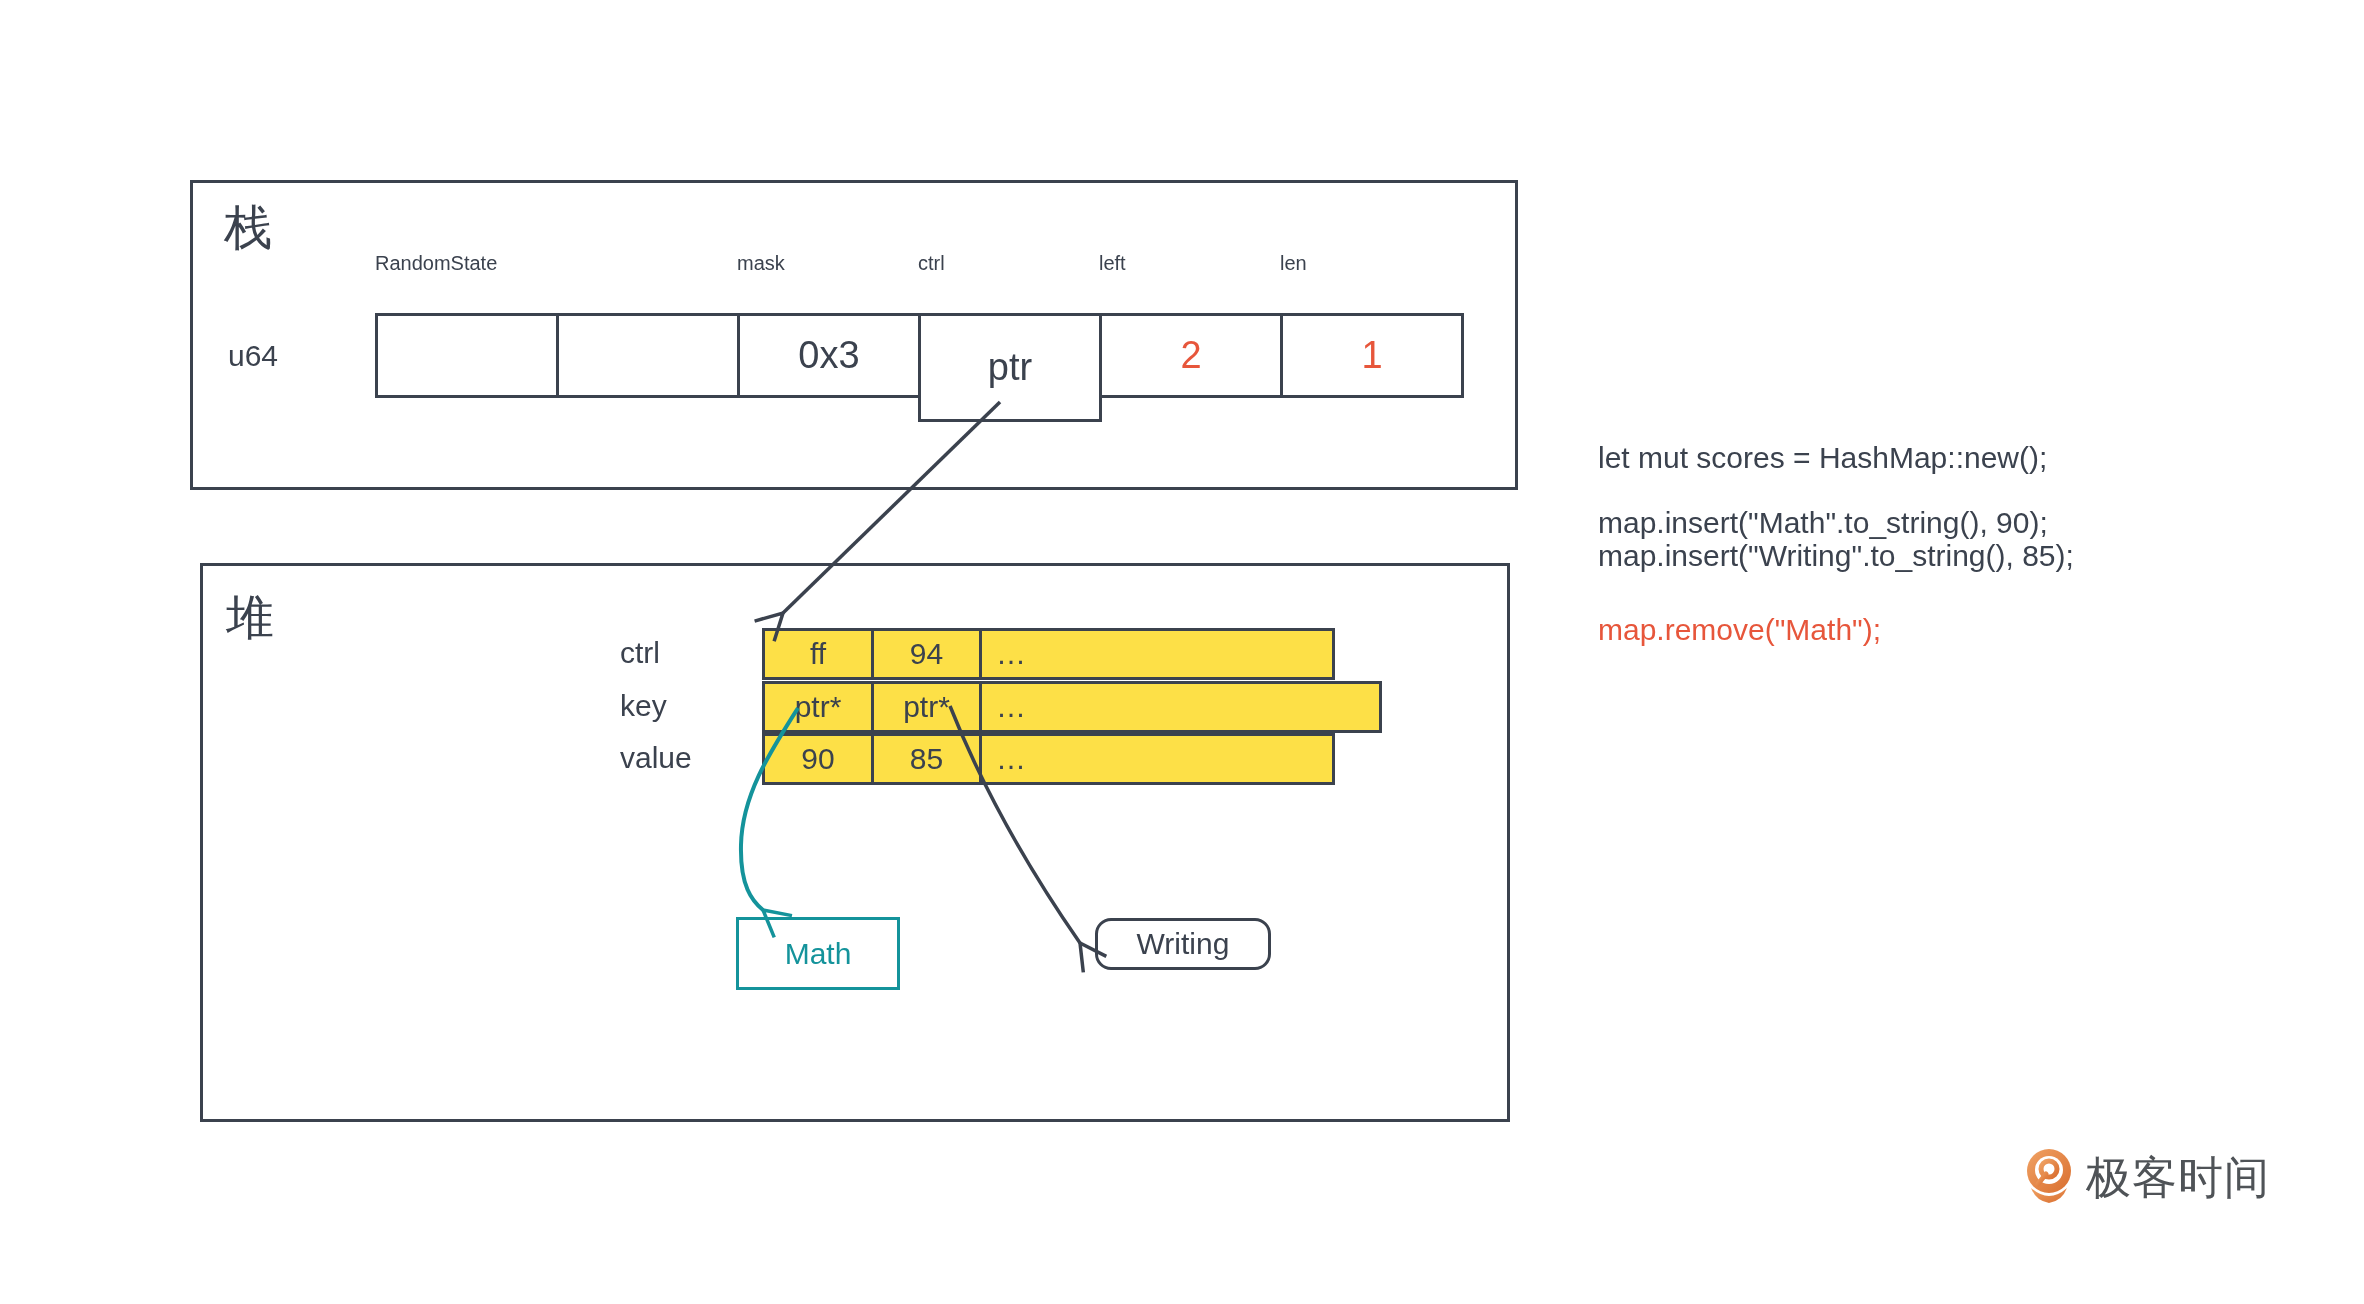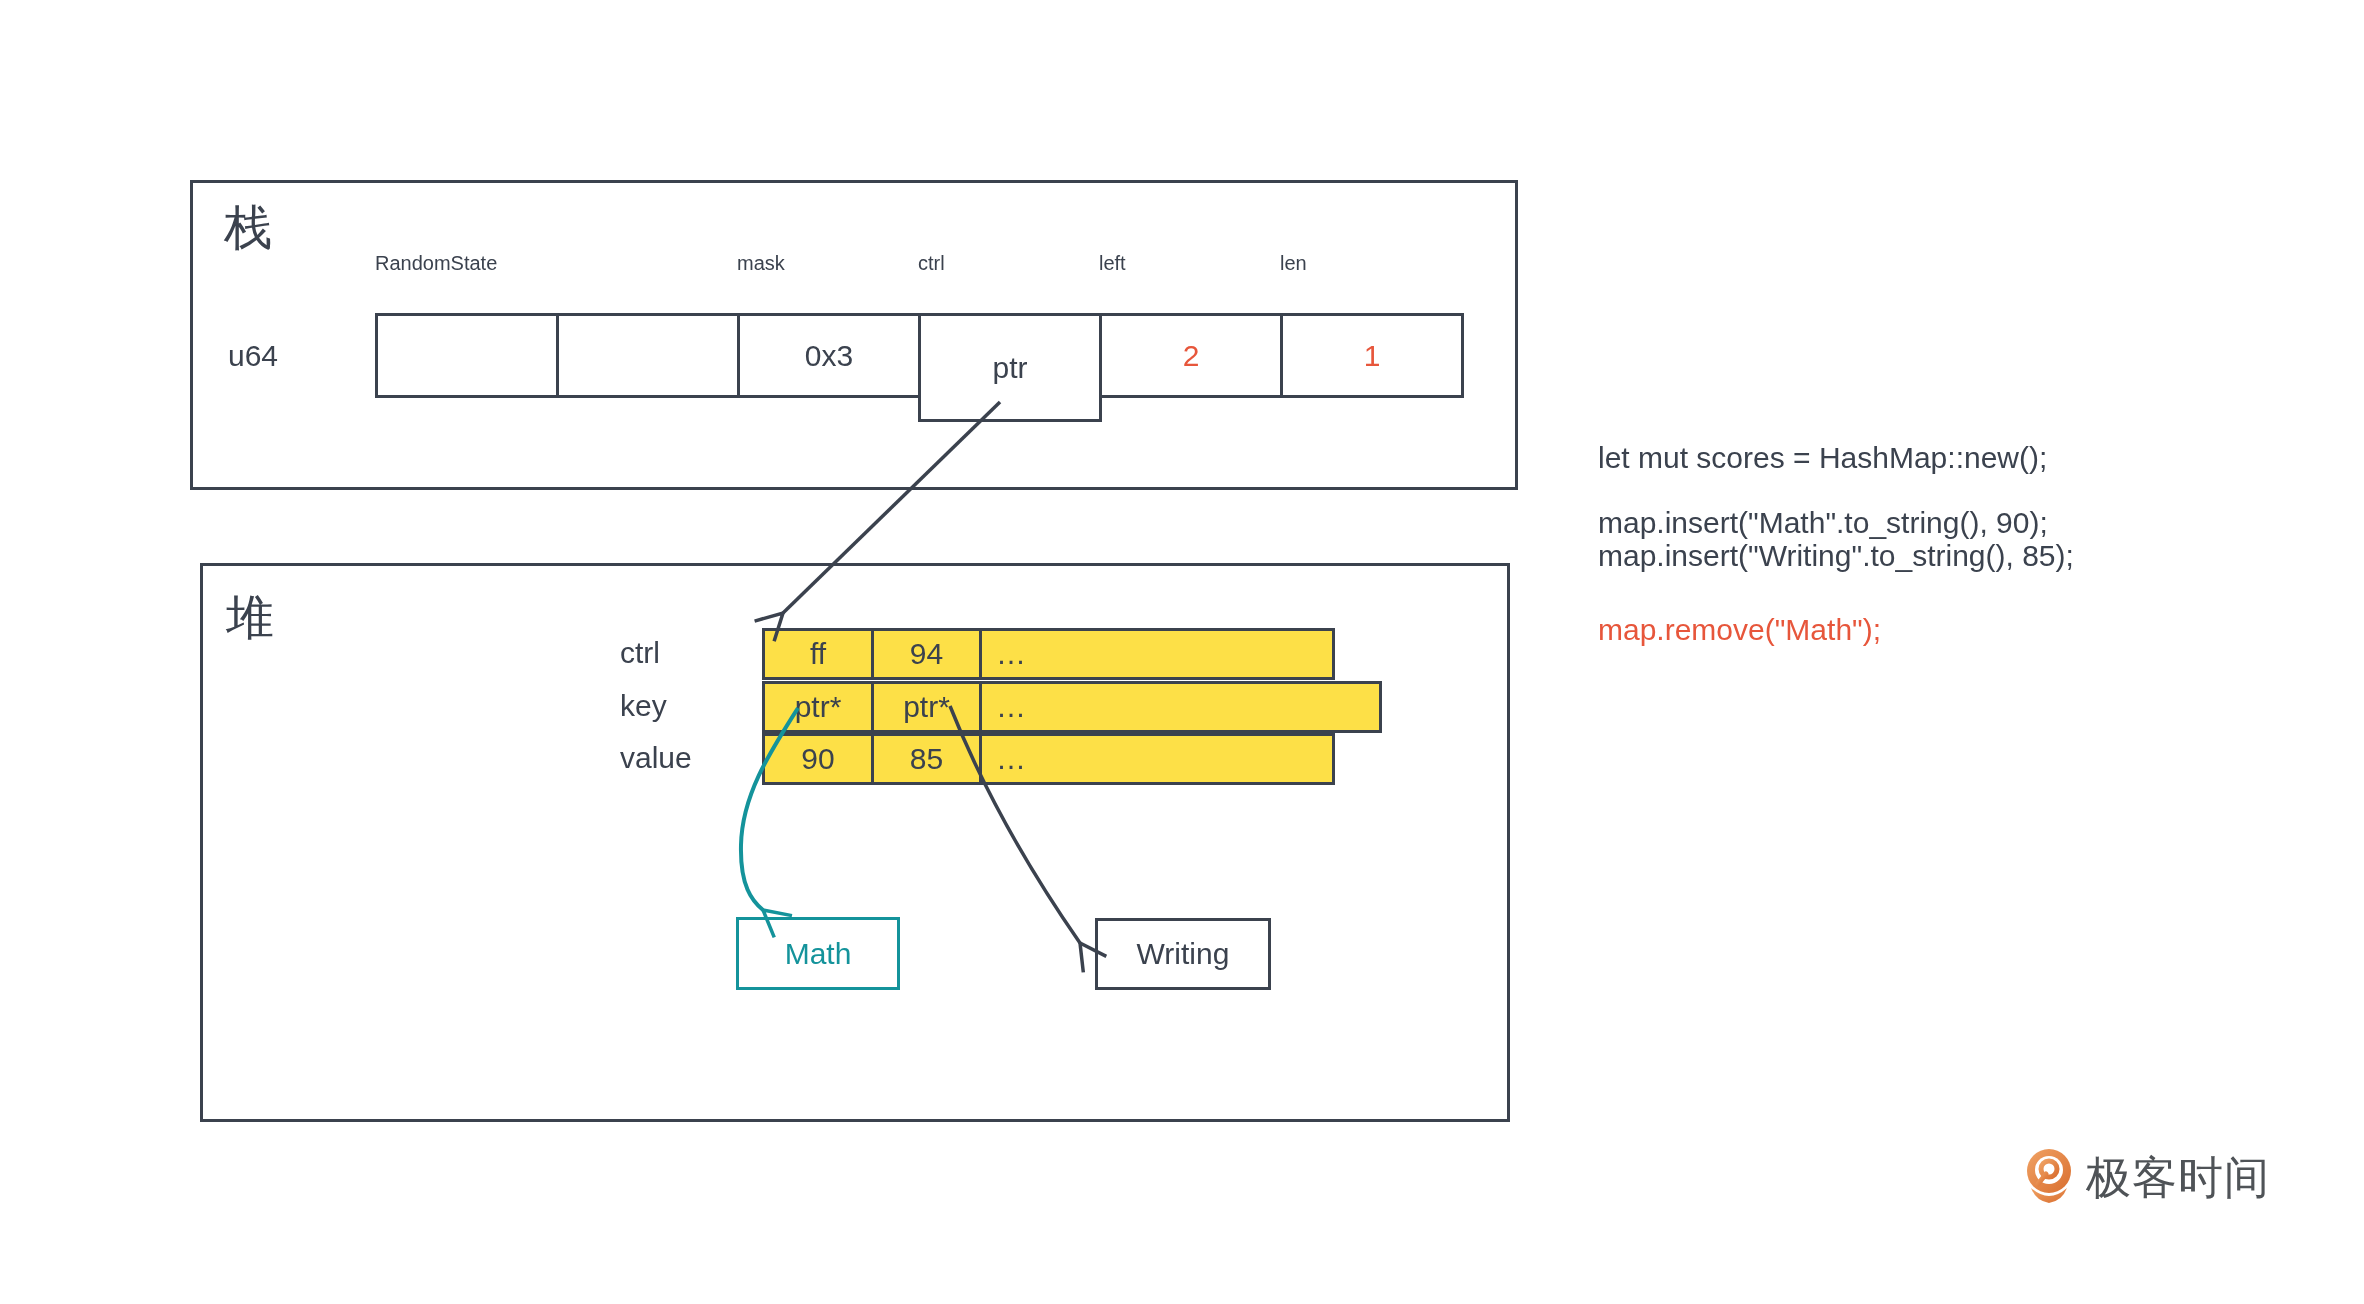--- a/index.html
+++ b/index.html
@@ -14,21 +14,21 @@
     font-family:"Liberation Sans","DejaVu Sans",sans-serif;
     color:var(--dark);overflow:hidden;
   }
   .abs{position:absolute;box-sizing:border-box;}
   .outline-box{border:3px solid var(--dark);background:transparent;}
   .cn-label{font-size:48px;font-weight:500;color:var(--dark);}
   .hdr{font-size:20px;text-align:left;color:var(--dark);}
   .cell{
     border:3px solid var(--dark);background:#fff;
     display:flex;align-items:center;justify-content:center;
-    font-size:30px;color:var(--dark);
+    font-size:38px;color:var(--dark);
   }
   .red{color:var(--red);}
   .row-label{font-size:30px;color:var(--dark);}
   .heap-row{
     border:3px solid var(--dark);background:#fde047;display:flex;align-items:stretch;
   }
   .heap-cell{
     display:flex;align-items:center;justify-content:center;
     font-size:30px;color:var(--dark);box-sizing:border-box;
   }
@@ -90,21 +90,21 @@
     <div class="heap-cell c3">…</div>
   </div>
 
   <div class="abs heap-row" style="left:762px;top:733px;width:573px;height:52px;">
     <div class="heap-cell c1">90</div>
     <div class="heap-cell c2">85</div>
     <div class="heap-cell c3">…</div>
   </div>
 
   <div class="abs value-box math-box" style="left:736px;top:917px;width:164px;height:73px;">Math</div>
-  <div class="abs value-box writing-box" style="left:1095px;top:918px;width:176px;height:72px;">Writing</div>
+  <div class="abs value-box writing-box" style="left:1095px;top:918px;width:176px;height:52px;border-radius:16px;">Writing</div>
 
   <svg class="arrow-layer" width="2364" height="1304" viewBox="0 0 2364 1304">
     <defs>
       <marker id="vhead-dark" markerUnits="userSpaceOnUse" markerWidth="44" markerHeight="44" refX="4" refY="20" orient="auto">
         <path d="M 30,6 L 4,20 L 30,34" fill="none" class="dark-stroke" stroke-width="3.5"></path>
       </marker>
       <marker id="vhead-teal" markerUnits="userSpaceOnUse" markerWidth="44" markerHeight="44" refX="4" refY="20" orient="auto">
         <path d="M 30,6 L 4,20 L 30,34" fill="none" class="teal-stroke" stroke-width="3.5"></path>
       </marker>
     </defs>

